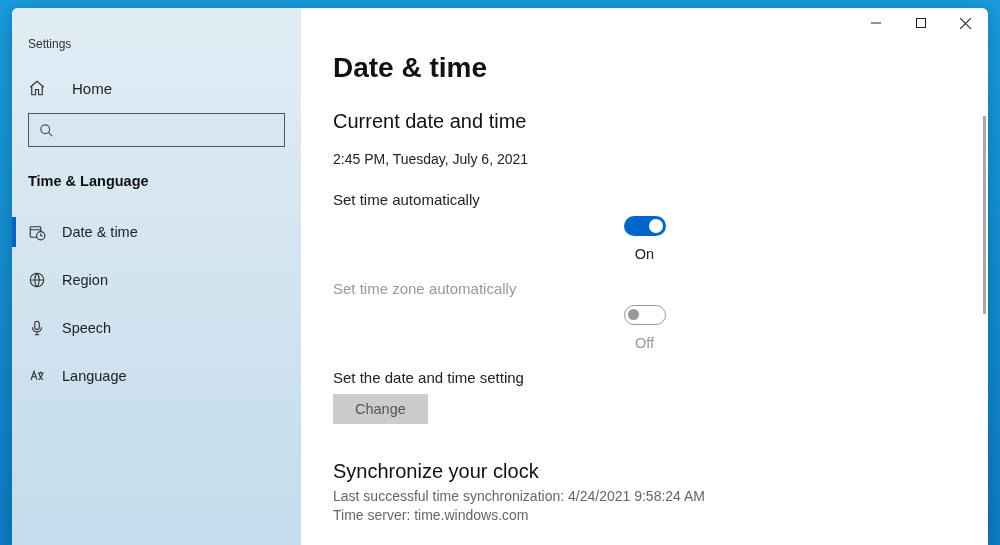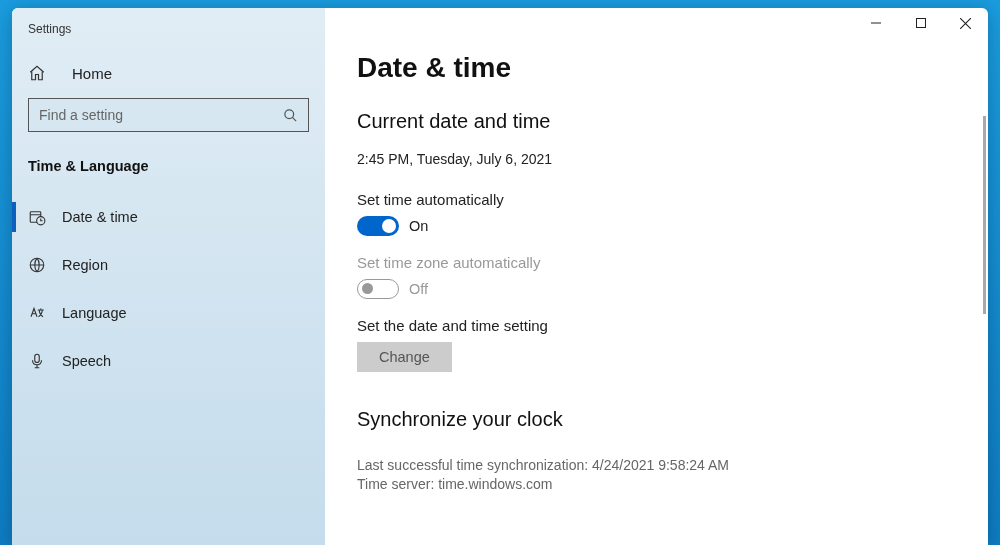--- a/index.html
+++ b/index.html
@@ -32,24 +32,24 @@
     width: 45px;
     height: 30px;
     display: flex;
     align-items: center;
     justify-content: center;
     color: #333;
     font-size: 10px;
   }
   .win-btn svg { stroke: #222; fill: none; }
   .sidebar {
-    width: 313px;
+    width: 289px;
     height: 100%;
     background: linear-gradient(to bottom, #e1edf5 0%, #c4dcec 100%);
-    padding: 10px 0 0 0;
+    padding: 25px 0 0 0;
     position: relative;
   }
   .app-title {
     font-size: 12px;
     color: #333;
     padding: 4px 16px 20px 16px;
   }
   .home-row {
     display: flex;
     align-items: center;
@@ -125,38 +125,39 @@
     margin-bottom: 26px;
   }
   h2 {
     font-size: 20px;
     font-weight: 400;
     color: #111;
     margin-bottom: 18px;
   }
   h2.sub {
     margin-top: 30px;
-    margin-bottom: 25px;
+    margin-bottom: 4px;
   }
   .datetime-value {
     font-size: 14px;
     color: #222;
     margin-bottom: 24px;
   }
   .setting-label {
     font-size: 15px;
     color: #222;
     margin-bottom: 8px;
   }
   .setting-label.disabled { color: #999; }
   .toggle-row {
     display: flex;
     align-items: center;
     gap: 10px;
     margin-bottom: 18px;
+    flex-direction: column;
   }
   .toggle {
     width: 42px;
     height: 20px;
     border-radius: 10px;
     position: relative;
   }
   .toggle.on { background: #0066cc; }
   .toggle.on::after {
     content: "";
@@ -231,21 +232,20 @@
       <span class="icon">
         <svg viewBox="0 0 24 24" fill="none" stroke="#333" stroke-width="1.6">
             <path d="M3 11 L12 3 L21 11"></path>
             <path d="M5 10 V21 H10 V14 H14 V21 H19 V10"></path>
           </svg>
       </span>
       <span>Home</span>
     </div>
 
     <div class="search-box">
-      <input type="text" placeholder="Find a setting" style="">
       <span class="icon" style="width:15px;height:15px">
         <svg viewBox="0 0 24 24" fill="none" stroke="#555" stroke-width="2">
             <circle cx="10" cy="10" r="7"></circle>
             <path d="M15 15 L21 21"></path>
           </svg>
       </span>
     </div>
 
     <div class="category-label">Time &amp; Language</div>
 
@@ -267,35 +267,35 @@
             <circle cx="12" cy="12" r="9"></circle>
             <path d="M3 12 H21 M12 3 C8 7 8 17 12 21 M12 3 C16 7 16 17 12 21"></path>
           </svg>
       </span>
       <span>Region</span>
     </div>
 
     <div class="nav-item">
       <span class="icon">
         <svg viewBox="0 0 24 24" fill="none" stroke="#333" stroke-width="1.5">
+            <rect x="9" y="3" width="6" height="11" rx="3"></rect>
+            <path d="M6 11 C6 15 9 17 12 17 C15 17 18 15 18 11 M12 17 V21 M9 21 H15"></path>
+          </svg>
+      </span>
+      <span>Speech</span>
+    </div>
+
+    <div class="nav-item">
+      <span class="icon">
+        <svg viewBox="0 0 24 24" fill="none" stroke="#333" stroke-width="1.5">
             <path d="M4 17 L8 6 L12 17 M5.5 13 H10.5"></path>
             <path d="M13 8 H21 M17 8 V6 M14 17 C17 15 19 12 19 8 M20 17 C17 15 15 12 15 8"></path>
           </svg>
       </span>
       <span>Language</span>
-    </div>
-
-    <div class="nav-item">
-      <span class="icon">
-        <svg viewBox="0 0 24 24" fill="none" stroke="#333" stroke-width="1.5">
-            <rect x="9" y="3" width="6" height="11" rx="3"></rect>
-            <path d="M6 11 C6 15 9 17 12 17 C15 17 18 15 18 11 M12 17 V21 M9 21 H15"></path>
-          </svg>
-      </span>
-      <span>Speech</span>
     </div>
   </div>
 
   <div class="content">
     <div class="scroll-indicator"></div>
 
     <h1>Date &amp; time</h1>
 
     <h2>Current date and time</h2>
     <div class="datetime-value">2:45 PM, Tuesday, July 6, 2021</div>

